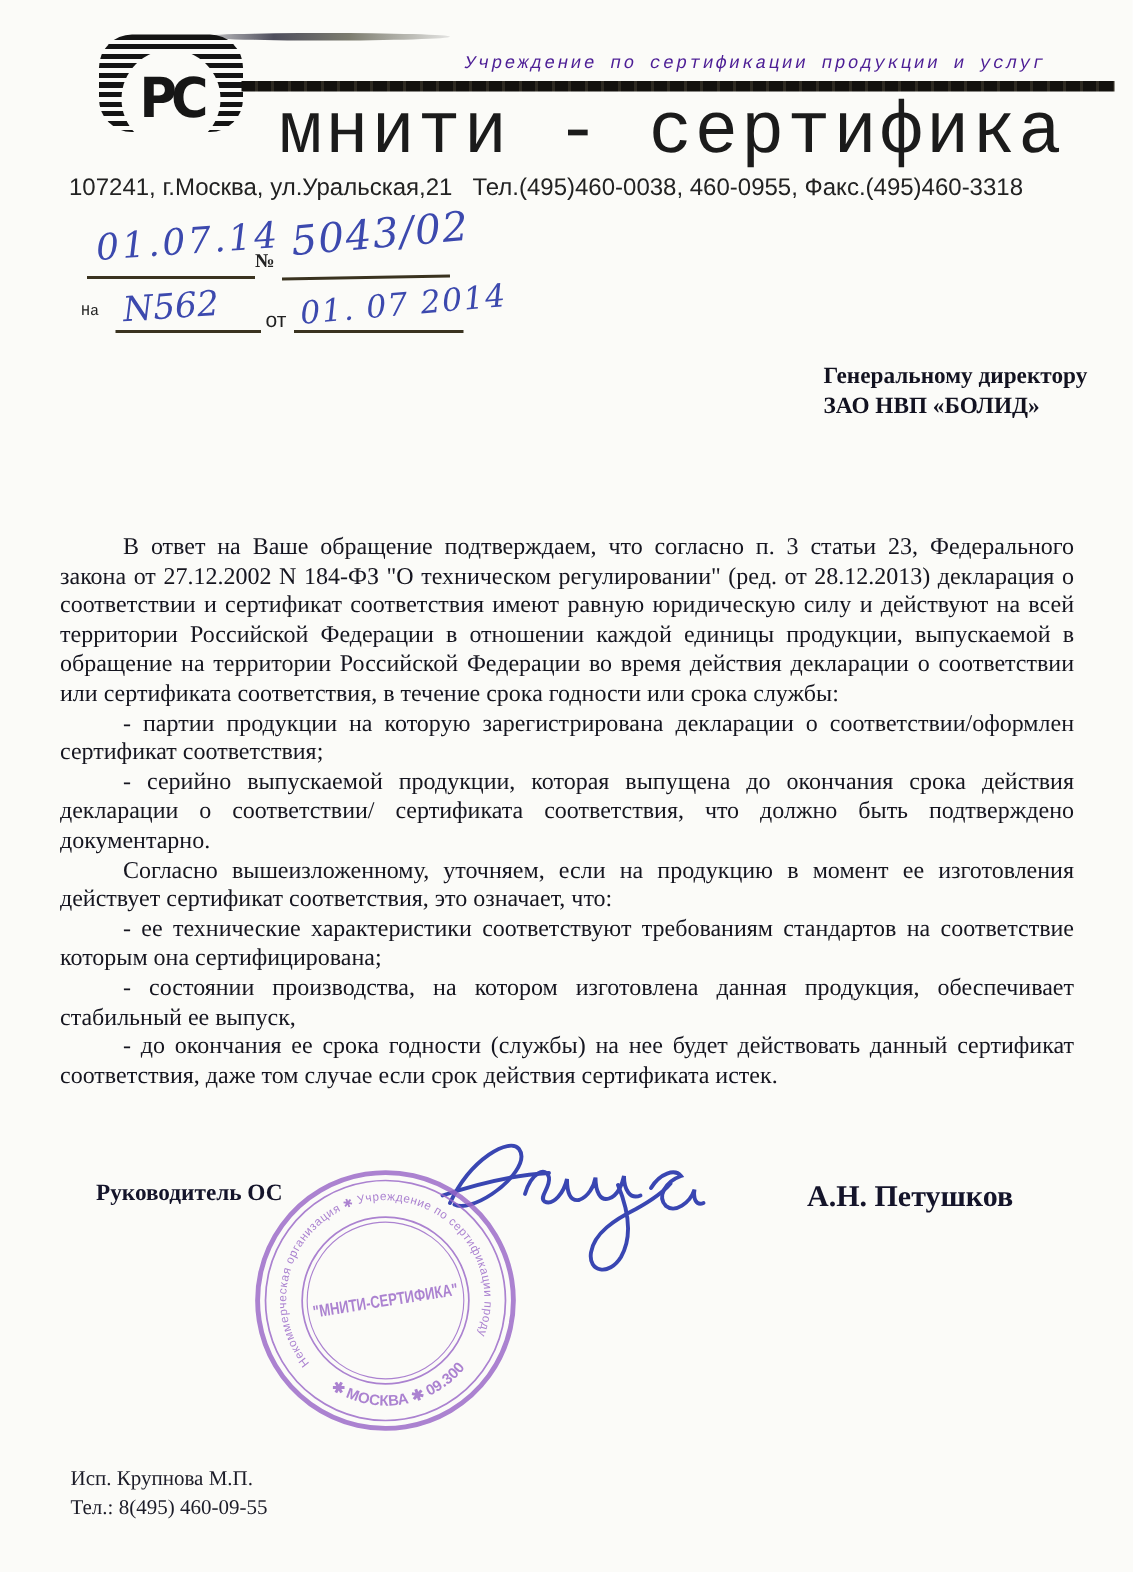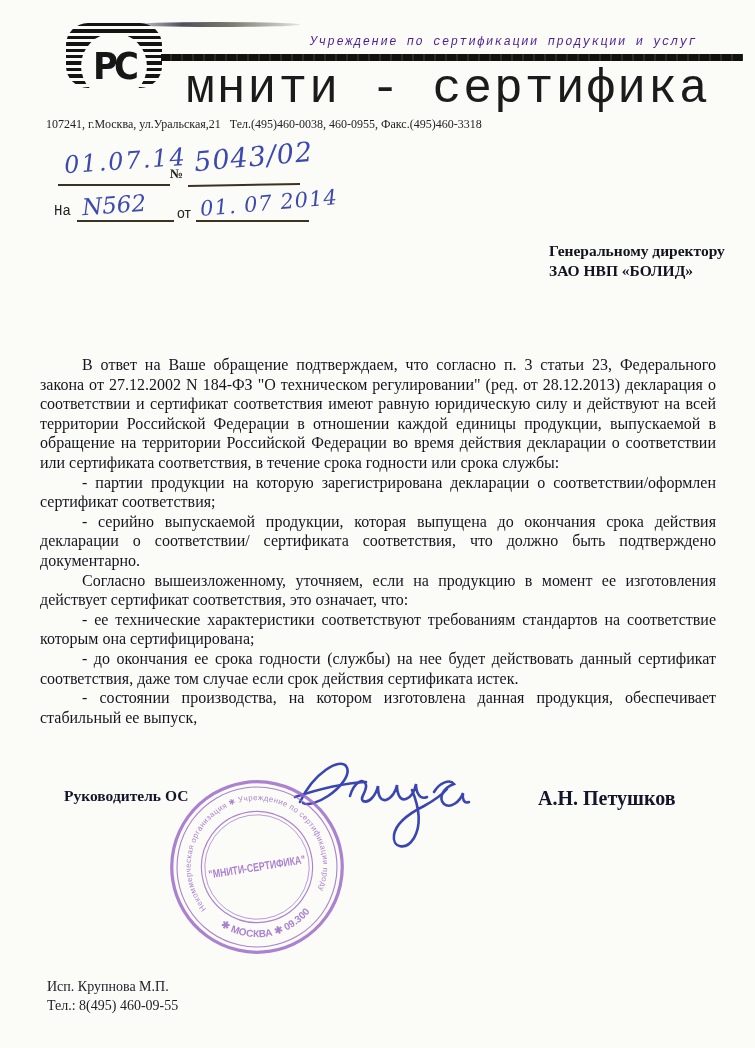--- a/index.html
+++ b/index.html
@@ -25,34 +25,34 @@
   .logo-letters{font-family:"DejaVu Sans",sans-serif;font-weight:bold;font-size:34px;color:#161616;
     letter-spacing:-4px;transform:scaleY(1.08);}
   .tagline{position:absolute;left:310px;top:35px;
     font-family:"Liberation Mono",monospace;font-style:italic;font-size:12px;letter-spacing:1.6px;color:#4c1d95;}
   .rule{position:absolute;left:161px;top:54px;width:582px;height:7px;
     background:repeating-linear-gradient(90deg,#13110e 0 9px,#2e2a22 9px 11px);}
   .org-title{position:absolute;left:186px;top:62px;
     font-family:"Liberation Mono",monospace;font-size:48px;font-weight:400;letter-spacing:2px;color:#1b1b1b;
     transform:scaleY(1.02);}
   .address{position:absolute;left:46px;top:117px;
-    font-family:Liberation Serif, serif;font-size:12px;color:#222;white-space:pre;}
+    font-family:Liberation Sans, sans-serif;font-size:16px;color:#222;white-space:pre;}
   
   .hand{font-family:"DejaVu Serif",serif;font-style:italic;color:#3c49ae;position:absolute;white-space:nowrap;}
   .hand-date1{left:64px;top:147px;font-size:24px;transform:rotate(-4deg);letter-spacing:2px;}
   .hand-num{left:194px;top:141px;font-size:27px;transform:rotate(-5deg);letter-spacing:1px;}
   .hand-in-num{left:82px;top:192px;font-size:23px;transform:rotate(-4deg);}
   .hand-in-date{left:200px;top:191px;font-size:21px;transform:rotate(-5deg);letter-spacing:1px;}
   .uline{position:absolute;height:2px;background:#3a3320;}
   .ul1{left:58px;top:184px;width:112px;}
   .ul2{left:188px;top:184px;width:112px;transform:rotate(-1deg);}
   .ul3{left:77px;top:220px;width:97px;}
   .ul4{left:196px;top:220px;width:113px;}
   .no-sign{position:absolute;left:170px;top:166px;font-size:13px;font-weight:bold;color:#222;}
-  .na-label{position:absolute;left:54px;top:203px;font-family:"Liberation Mono",monospace;font-size:14px;color:#222;}
+  .na-label{position:absolute;left:54px;top:203px;font-family:"Liberation Mono",monospace;font-size:10px;color:#222;}
   .ot-label{position:absolute;left:177px;top:205px;font-family:Liberation Sans, sans-serif;font-size:14px;color:#222;}
   
   .recipient{position:absolute;left:537px;top:241px;font-weight:bold;font-size:15.5px;line-height:19.5px;color:#121220;margin-left:12px;}
   
   .body-text{position:absolute;left:40px;top:355px;width:676px;
     font-size:16px;line-height:19.6px;text-align:justify;color:#15151f;}
   .body-text p{margin:0;text-indent:42px;}
   
   .sig-role{position:absolute;left:64px;top:787px;font-weight:bold;font-size:15.5px;color:#14142a;}
   .sig-name{position:absolute;left:538px;top:787px;font-weight:bold;font-size:20px;color:#14142a;}
@@ -97,22 +97,22 @@
     <div>Генеральному директору</div>
     <div>ЗАО НВП «БОЛИД»</div>
   </div>
 
   <div class="body-text">
     <p>В ответ на Ваше обращение подтверждаем, что согласно п. 3 статьи 23, Федерального закона от 27.12.2002 N 184-ФЗ "О техническом регулировании" (ред. от 28.12.2013) декларация о соответствии и сертификат соответствия имеют равную юридическую силу и действуют на всей территории Российской Федерации в отношении каждой единицы продукции, выпускаемой в обращение на территории Российской Федерации во время действия декларации о соответствии или сертификата соответствия, в течение срока годности или срока службы:</p>
     <p>- партии продукции на которую зарегистрирована декларации о соответствии/оформлен сертификат соответствия;</p>
     <p>- серийно выпускаемой продукции, которая выпущена до окончания срока действия декларации о соответствии/ сертификата соответствия, что должно быть подтверждено документарно.</p>
     <p>Согласно вышеизложенному, уточняем, если на продукцию в момент ее изготовления действует сертификат соответствия, это означает, что:</p>
     <p>- ее технические характеристики соответствуют требованиям стандартов на соответствие которым она сертифицирована;</p>
+    <p>- состоянии производства, на котором изготовлена данная продукция, обеспечивает стабильный ее выпуск,</p>
     <p>- до окончания ее срока годности (службы) на нее будет действовать данный сертификат соответствия, даже  том случае если срок действия сертификата истек.</p>
-    <p>- состоянии производства, на котором изготовлена данная продукция, обеспечивает стабильный ее выпуск,</p>
   </div>
 
   <div class="sig-role">Руководитель ОС</div>
   <div class="sig-name">А.Н. Петушков</div>
 
   <svg class="sig-svg" width="180" height="108" viewBox="0 0 180 108">
     <g fill="none" stroke="#3946b2" stroke-width="2.6" stroke-linecap="round">
       <path d="M8,52 C22,22 48,8 54,16 C60,24 48,38 36,46 C27,52 16,56 11,53"></path>
       <path d="M3,47 C30,38 55,33 74,32"></path>
       <path d="M58,46 C62,32 72,27 74,35 C75,42 67,48 71,51 C77,54 84,45 86,36 C86,45 88,51 94,50 C100,48 104,41 105,35 C105,44 108,51 114,49 C120,47 123,39 124,34 C124,43 128,50 135,47"></path>

